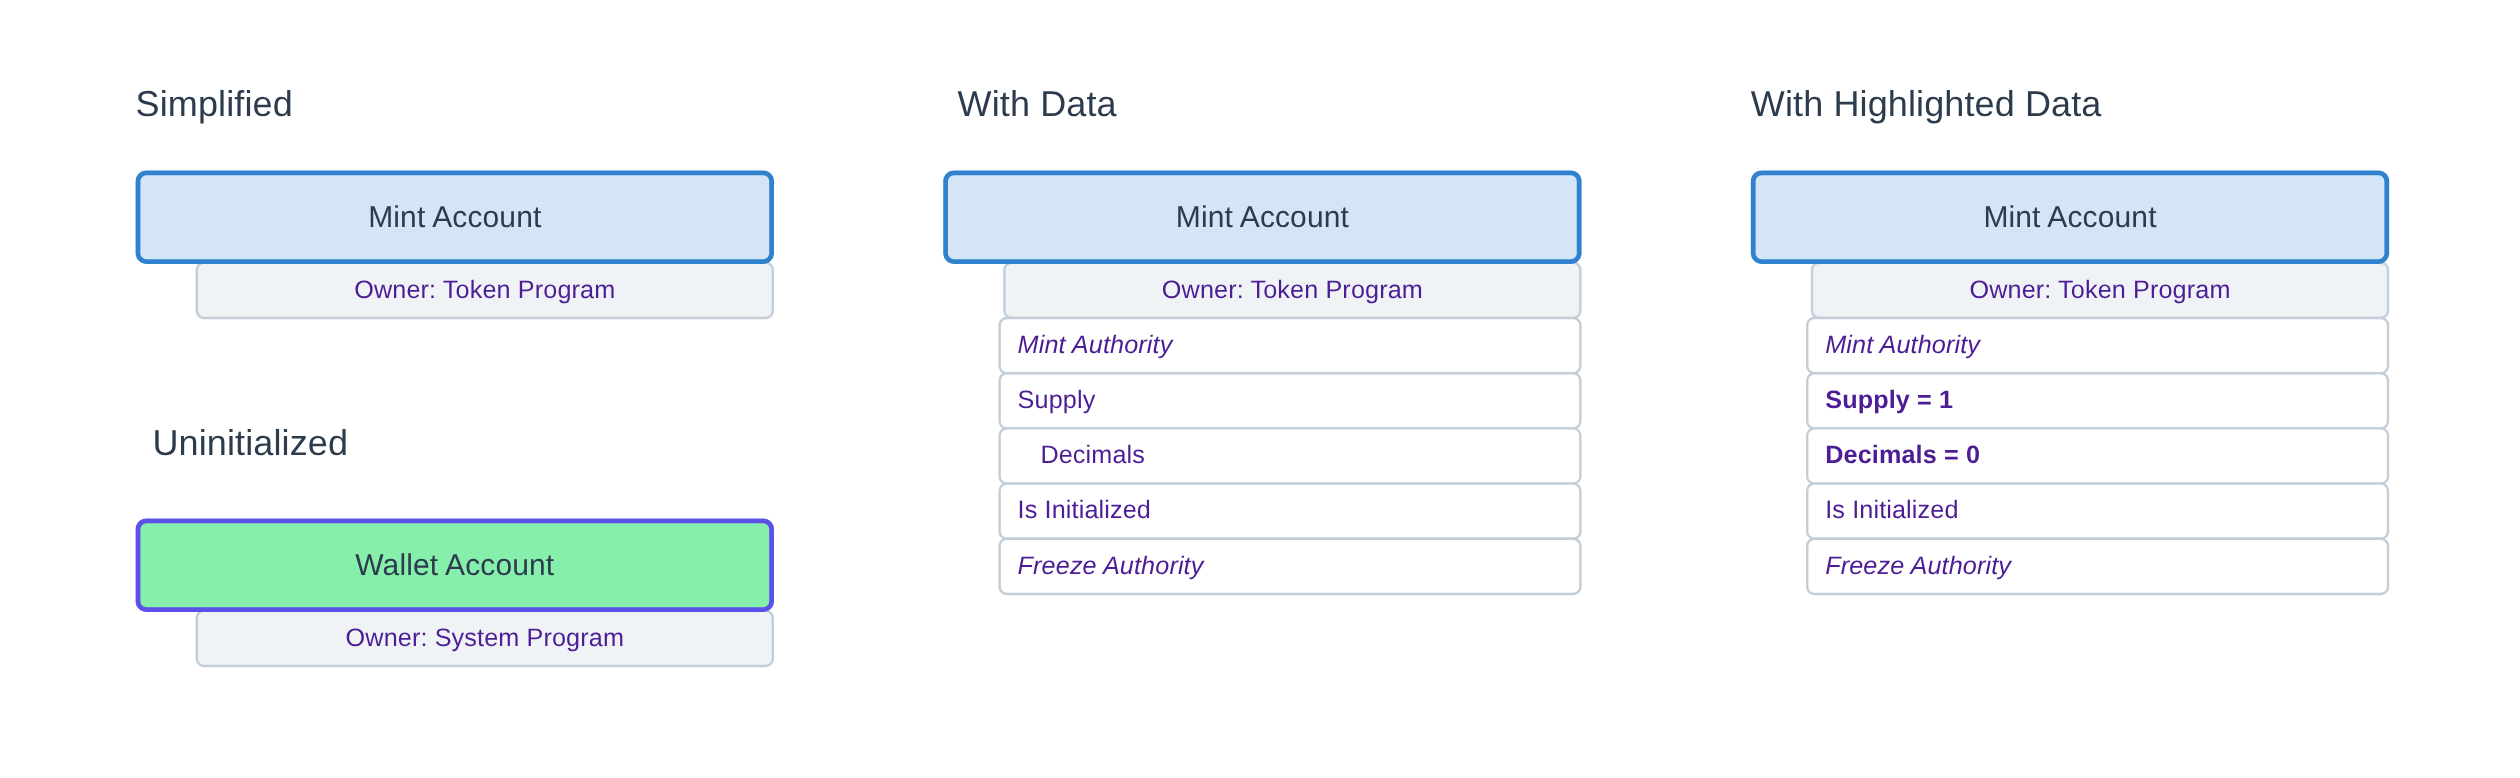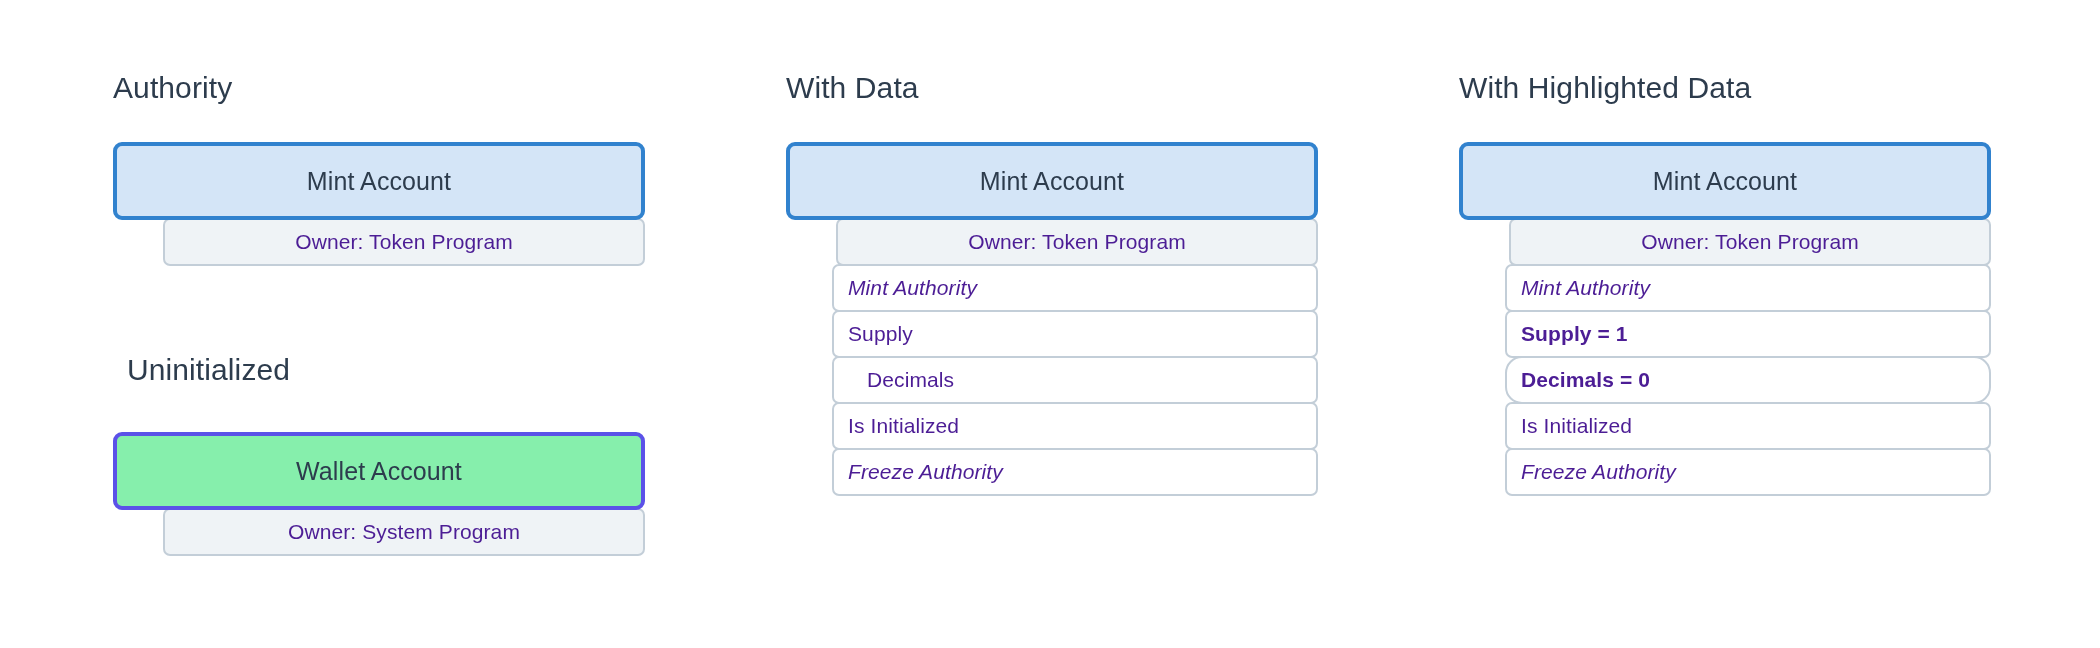--- a/index.html
+++ b/index.html
@@ -96,42 +96,42 @@
     font-weight: bold;
   }
 </style>
 </head>
 <body>
 
 <div class="canvas">
 
   <div class="column" style="left:113px; top:0; width:540px;">
 
-    <div class="col-title" style="position:absolute; left:0; top:73px;">Authority</div>
+    <div class="col-title" style="position:absolute; left:0; top:73px;">Simplified</div>
 
     <div class="account-group" style="left:0; top:142px; width:532px;">
       <div class="acct-head blue" style="width:532px; height:78px;">Mint Account</div>
       <div class="acct-rows" style="width:532px;">
         <div class="acct-row owner" style="margin-left:50px; width:482px; height:48px;">Owner: Token Program</div>
       </div>
     </div>
 
     <div class="col-title" style="position:absolute; left:14px; top:355px;">Uninitialized</div>
 
     <div class="account-group" style="left:0; top:432px; width:532px;">
       <div class="acct-head purple" style="width:532px; height:78px;">Wallet Account</div>
       <div class="acct-rows" style="width:532px;text-align:center;">
         <div class="acct-row owner" style="margin-left:50px; width:482px; height:48px;">Owner: System Program</div>
       </div>
     </div>
   </div>
 
   <div class="column" style="left:786px; width:540px;">
 
-    <div class="col-title" style="position:absolute; left:0; top:73px;text-align:center;">With Data</div>
+    <div class="col-title" style="position:absolute; left:12px; top:73px;text-align:center;">With Data</div>
 
     <div class="account-group" style="left:0; top:142px; width:532px;">
       <div class="acct-head blue" style="width:532px; height:78px;">Mint Account</div>
       <div class="acct-rows" style="width:532px;">
         <div class="acct-row owner" style="margin-left:50px; width:482px; height:48px;">Owner: Token Program</div>
         <div class="acct-row field italic" style="margin-left:46px; width:486px; height:48px;">Mint Authority</div>
         <div class="acct-row field" style="margin-left:46px; width:486px; height:48px;">Supply</div>
         <div class="acct-row field" style="margin-left:46px; width:486px; height:48px;padding-left:33px;">Decimals</div>
         <div class="acct-row field" style="margin-left:46px; width:486px; height:48px;">Is Initialized</div>
         <div class="acct-row field italic" style="margin-left:46px; width:486px; height:48px;">Freeze Authority</div>
@@ -142,20 +142,20 @@
   <div class="column" style="left:1459px; width:540px;">
 
     <div class="col-title" style="position:absolute; left:0; top:73px;">With Highlighted Data</div>
 
     <div class="account-group" style="left:0; top:142px; width:532px;">
       <div class="acct-head blue" style="width:532px; height:78px;">Mint Account</div>
       <div class="acct-rows" style="width:532px;">
         <div class="acct-row owner" style="margin-left:50px; width:482px; height:48px;">Owner: Token Program</div>
         <div class="acct-row field italic" style="margin-left:46px; width:486px; height:48px;">Mint Authority</div>
         <div class="acct-row field bold" style="margin-left:46px; width:486px; height:48px;">Supply = 1</div>
-        <div class="acct-row field bold" style="margin-left:46px; width:486px; height:48px;border-radius:17px;">Decimals = 0</div>
+        <div class="acct-row field bold" style="margin-left:46px; width:486px; height:48px;">Decimals = 0</div>
         <div class="acct-row field" style="margin-left:46px; width:486px; height:48px;">Is Initialized</div>
         <div class="acct-row field italic" style="margin-left:46px; width:486px; height:48px;">Freeze Authority</div>
       </div>
     </div>
   </div>
 
 </div>
 
 </body></html>

